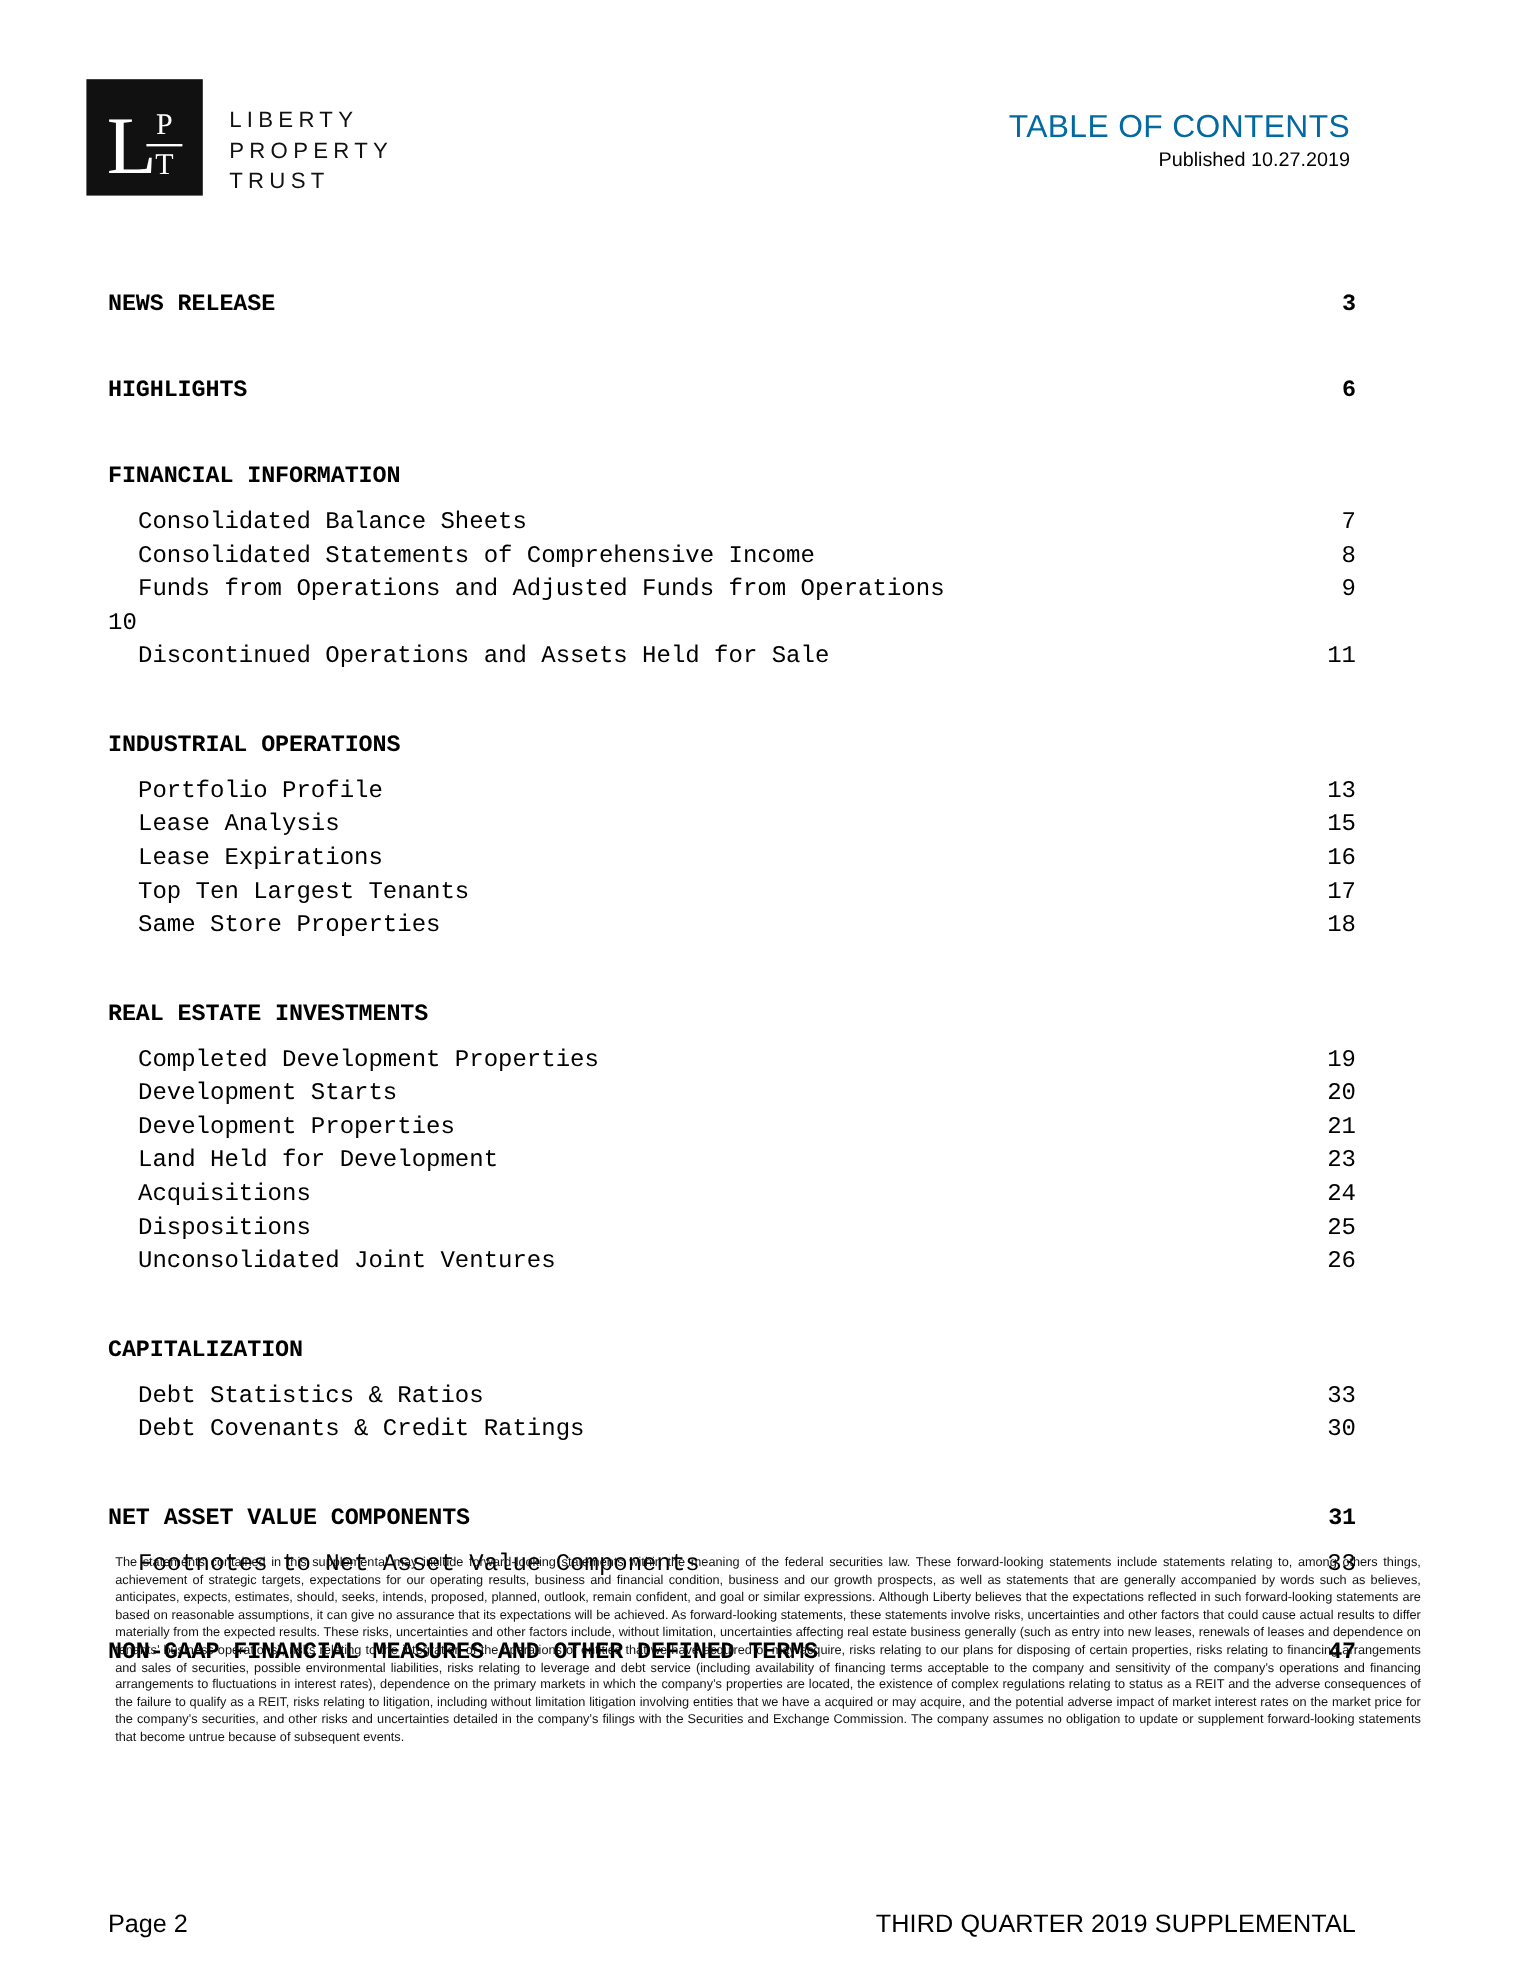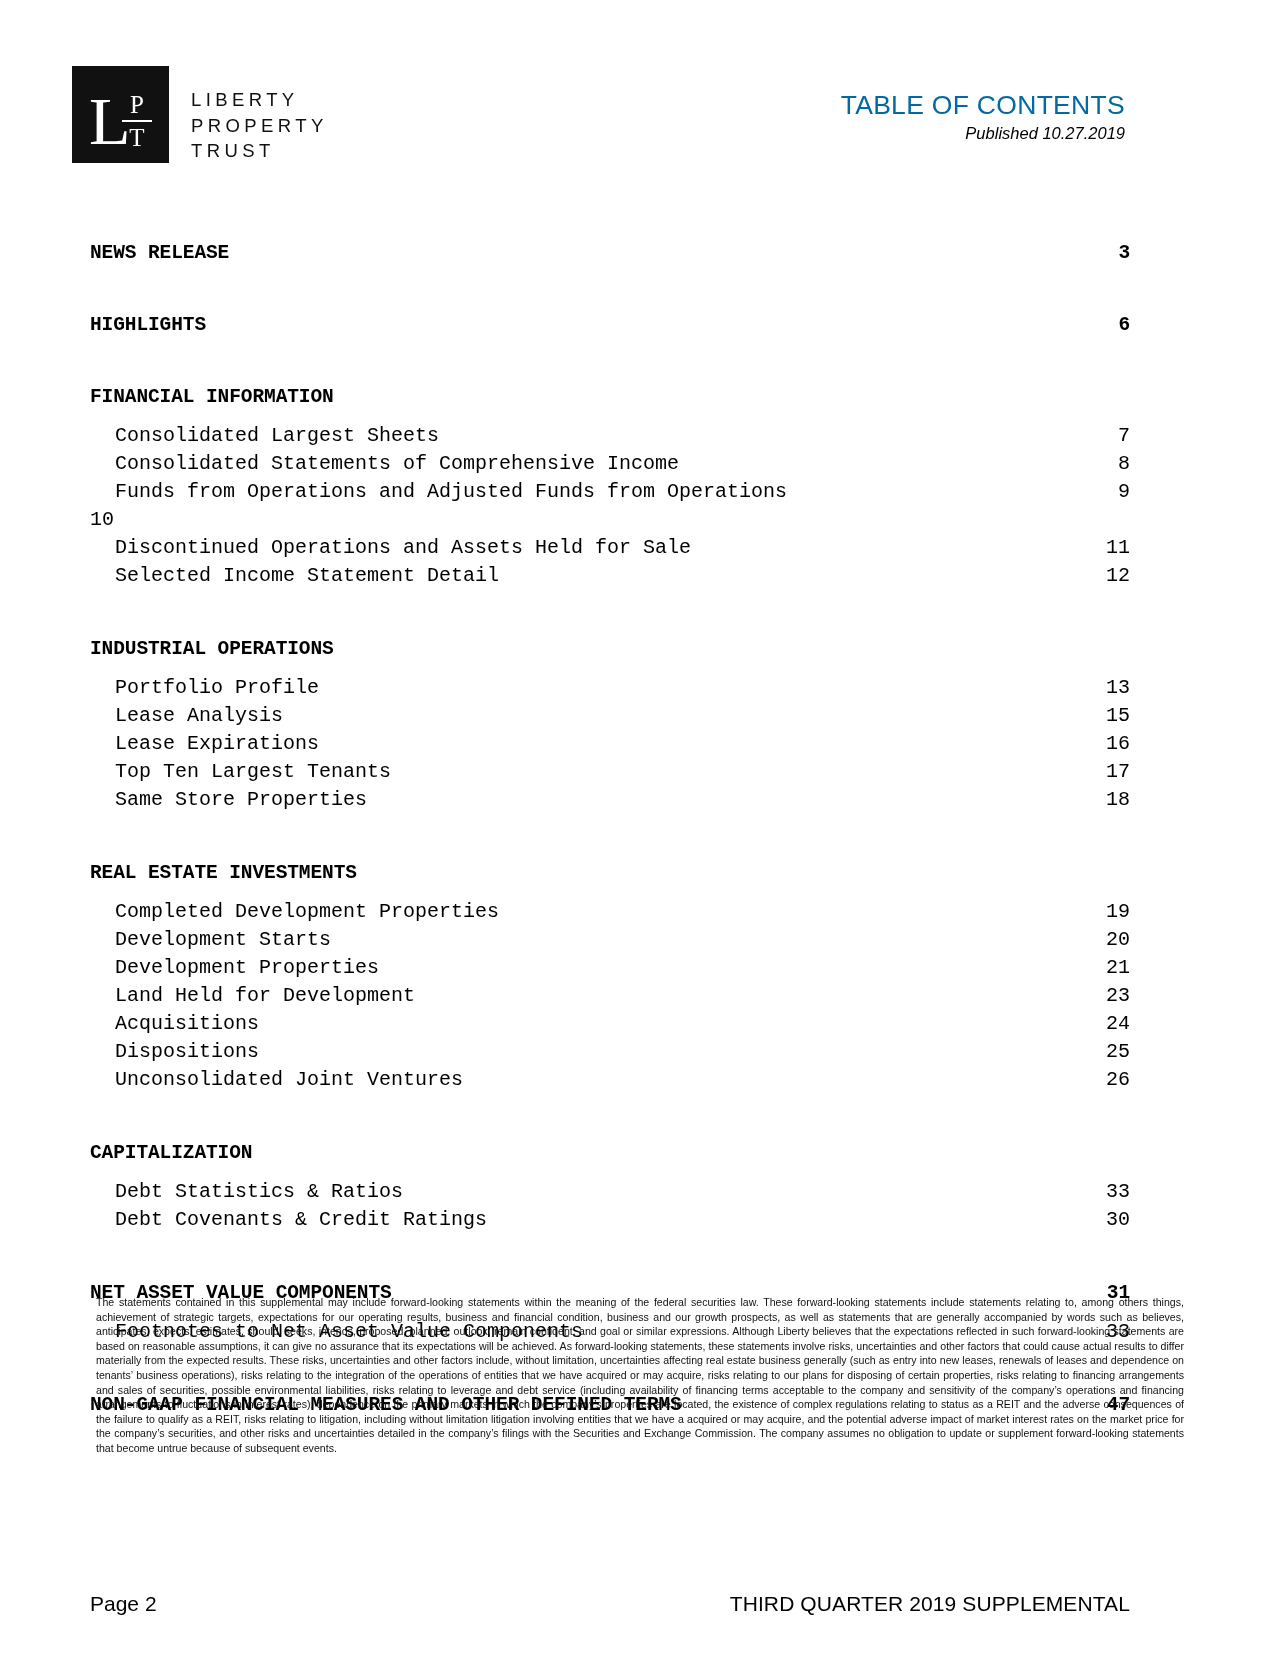--- a/index.html
+++ b/index.html
@@ -100,21 +100,20 @@
   }
   .doc-title {
     font-size: 26.5px;
     letter-spacing: 0.3px;
     line-height: 31px;
     font-weight: 400;
     color: #0369a1;
   }
   .doc-published {
     font-size: 16.5px;
-    font-style: italic;
     line-height: 22px;
     margin-top: 1px;
     color: #000;
   }
 
   
   .toc {
     padding: 0 150px 0 90px;
     margin-top: 48px;
   }
@@ -224,41 +223,37 @@
           <span class="toc-page">6</span>
         </div>
       </div>
       <div class="gap-md"></div>
       <div class="group">
         <div class="toc-row row-section">
           <span class="toc-label">FINANCIAL INFORMATION</span>
           <span class="toc-page"></span>
         </div>
         <div class="toc-row row-item">
-          <span class="toc-label">Consolidated Largest Sheets</span>
+          <span class="toc-label">Consolidated Balance Sheets</span>
           <span class="toc-page">7</span>
         </div>
         <div class="toc-row row-item">
           <span class="toc-label">Consolidated Statements of Comprehensive Income</span>
           <span class="toc-page">8</span>
         </div>
         <div class="toc-row row-item">
           <span class="toc-label">Funds from Operations and Adjusted Funds from Operations</span>
           <span class="toc-page">9</span>
         </div>
         <div class="toc-row row-item">
           <span class="toc-page">10</span>
         </div>
         <div class="toc-row row-item">
           <span class="toc-label">Discontinued Operations and Assets Held for Sale</span>
           <span class="toc-page">11</span>
-        </div>
-        <div class="toc-row row-item">
-          <span class="toc-label">Selected Income Statement Detail</span>
-          <span class="toc-page">12</span>
         </div>
       </div>
       <div class="gap-lg"></div>
       <div class="group">
         <div class="toc-row row-section">
           <span class="toc-label">INDUSTRIAL OPERATIONS</span>
           <span class="toc-page"></span>
         </div>
         <div class="toc-row row-item">
           <span class="toc-label">Portfolio Profile</span>

